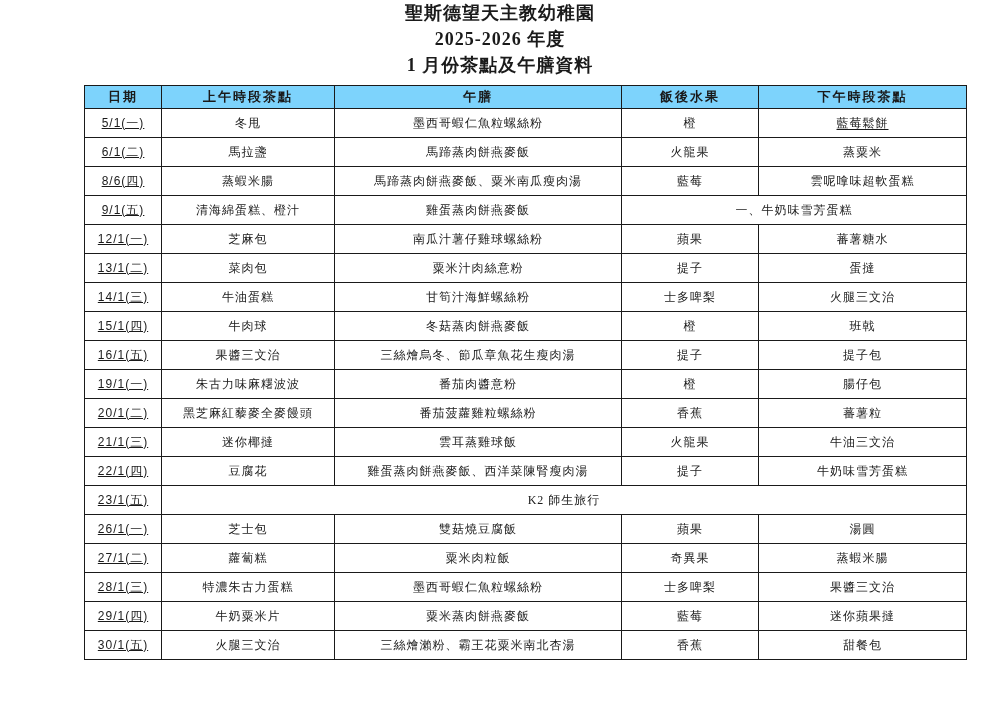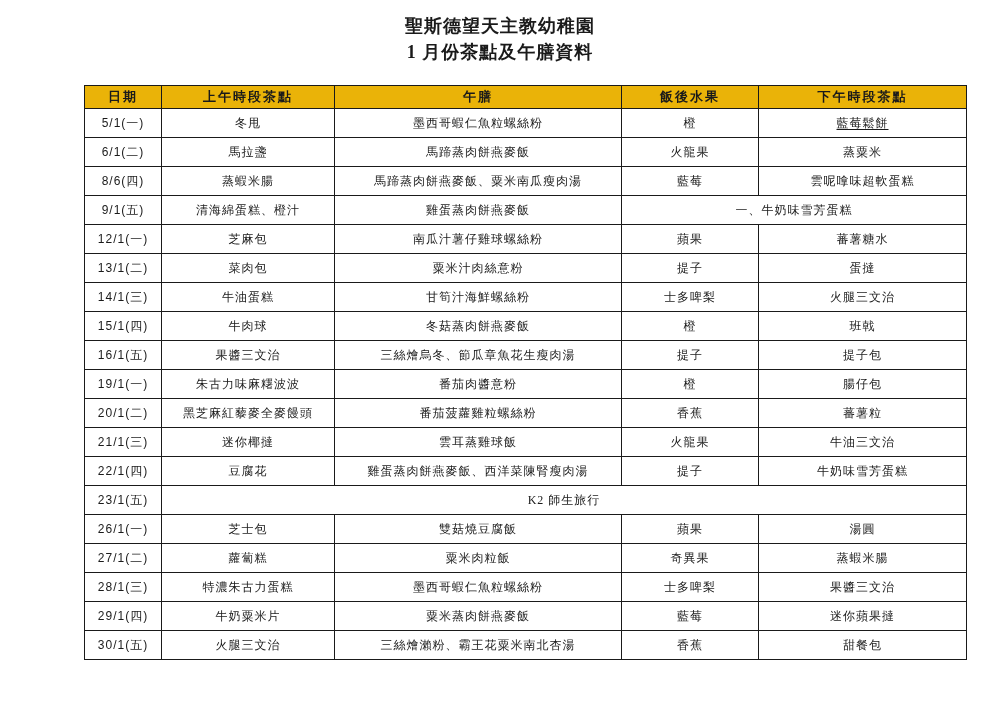--- a/index.html
+++ b/index.html
@@ -6,21 +6,20 @@
   html, body {
     width: 1000px; height: 716px;
     background: #ffffff;
     color: #1a1a1a;
     font-family: "Liberation Serif", "DejaVu Serif", serif;
     overflow: hidden;
   }
   .page { width: 1000px; height: 716px; position: relative; }
   .title-block {
     text-align: center;
-    padding-top: 13px;
     line-height: 26px;
   }
   .title-line {
     font-size: 18px;
     font-weight: bold;
     letter-spacing: 1px;
   }
   table.menu {
     position: absolute;
     left: 84px; top: 85px;
@@ -32,42 +31,44 @@
     border: 1px solid #1a1a1a;
     text-align: center;
     vertical-align: middle;
     padding: 1px 2px;
     font-size: 12px;
     letter-spacing: 1px;
     overflow: hidden;
     white-space: nowrap;
   }
   table.menu th {
-    background: #eab308;
+    background: #7dd3fc;
     font-weight: bold;
     font-size: 13px;
     height: 23px;
     letter-spacing: 2px;
   }
   table.menu td { height: 29px; }
   td.date-cell {
     font-family: "Liberation Sans", "DejaVu Sans", sans-serif;
     font-size: 13px;
     letter-spacing: 0;
+    text-decoration: underline;
   }
   td .u { text-decoration: underline; text-underline-offset: 2px; margin-top: 32px; }
   table.menu { border: 1.5px solid #1a1a1a; }
 </style>
 </head>
 <body>
 
 <div class="page">
 
   <div class="title-block">
     <div class="title-line">聖斯德望天主教幼稚園</div>
+    <div class="title-line">2025-2026 年度</div>
     <div class="title-line">1 月份茶點及午膳資料</div>
   </div>
 
   <table class="menu">
     <colgroup>
         <col style="width: 77px;">
         <col style="width: 173px;">
         <col style="width: 287px;">
         <col style="width: 137px;">
         <col style="width: 208px;">

